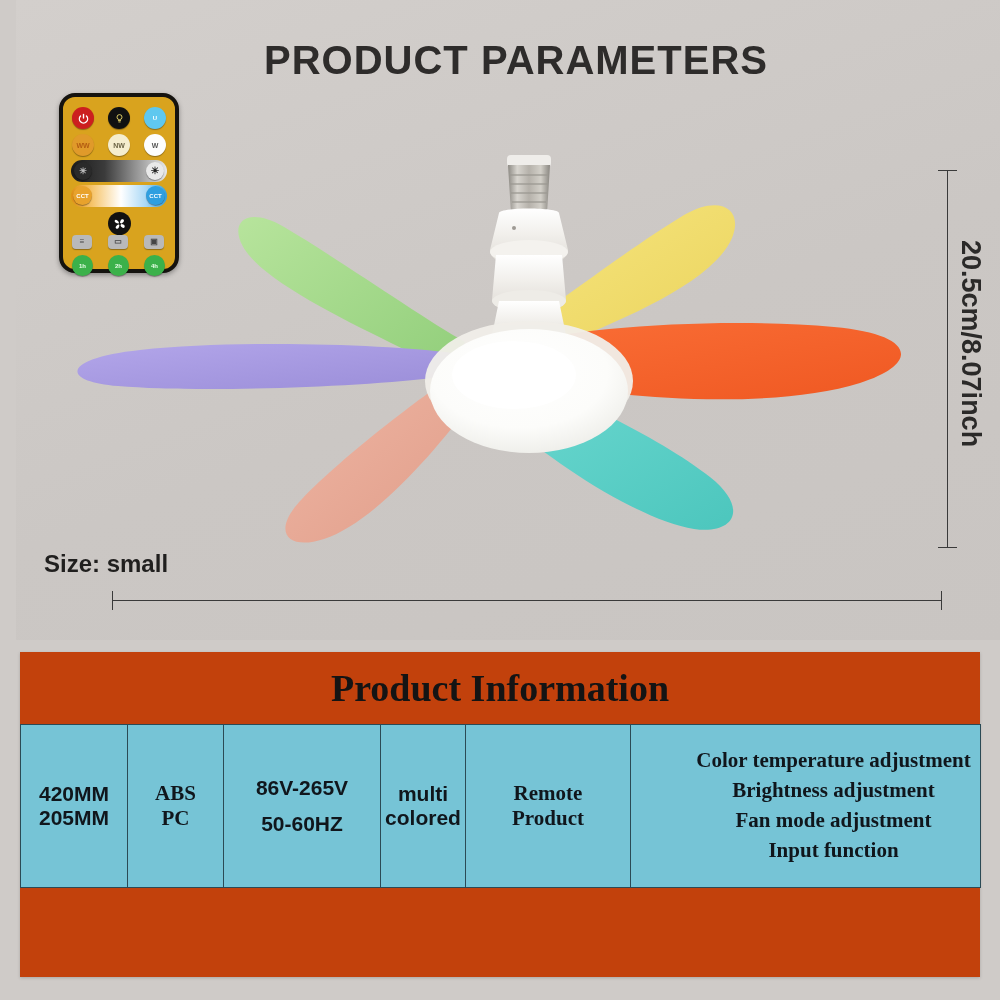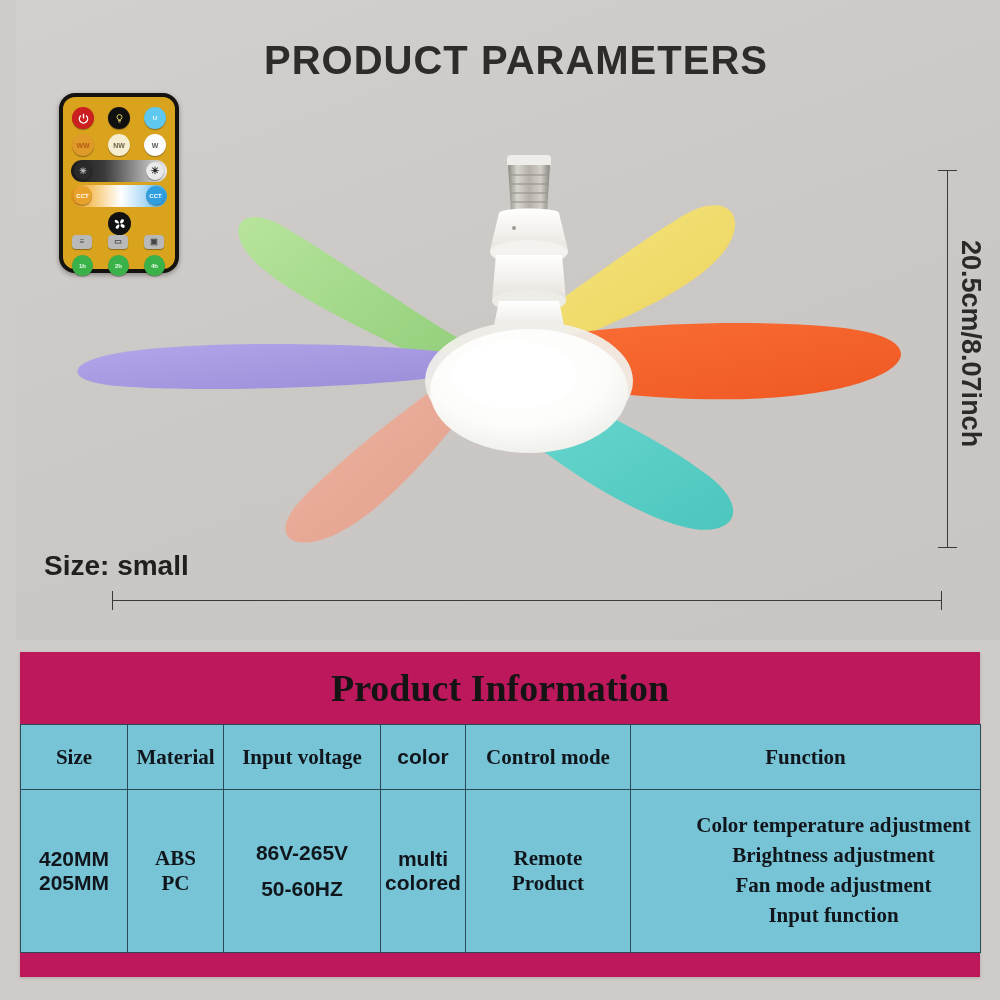--- a/index.html
+++ b/index.html
@@ -146,31 +146,31 @@
     width: 1000px;
     text-align: center;
     font-size: 27px;
     font-weight: bold;
     color: #2b2a29;
   }
 
   #size-label {
     position: absolute;
     left: 28px; top: 550px;
-    font-size: 28px;
+    font-size: 24px;
     font-weight: bold;
     color: #201f1e;
   }
 
   
   #info-panel {
     position: absolute;
     left: 20px; top: 652px;
     width: 960px; height: 325px;
-    background: #be185d;
+    background: #c2410c;
     box-shadow: 0 1px 3px rgba(0,0,0,.18);
   }
   #info-title {
     position: absolute;
     left: 0; top: 14px;
     width: 960px;
     text-align: center;
     font-family: "Liberation Serif", serif;
     font-weight: bold;
     font-size: 38px;
@@ -370,28 +370,20 @@
   <table id="info-table">
     <colgroup>
       <col style="width:107px">
         <col style="width:96px">
         <col style="width:157px">
       <col style="width:85px">
         <col style="width:165px">
         <col style="width:350px">
     </colgroup>
     <tbody>
-      <tr class="header-row">
-        <td>Size</td>
-        <td>Material</td>
-        <td>Input voltage</td>
-        <td class="sans">color</td>
-        <td>Control mode</td>
-        <td>Function</td>
-      </tr>
       <tr class="data-row">
         <td class="sans">
           <div class="cell-lines">
             <div>420MM</div>
             <div>205MM</div>
           </div>
         </td>
         <td>
           <div class="cell-lines">
             <div>ABS</div>

